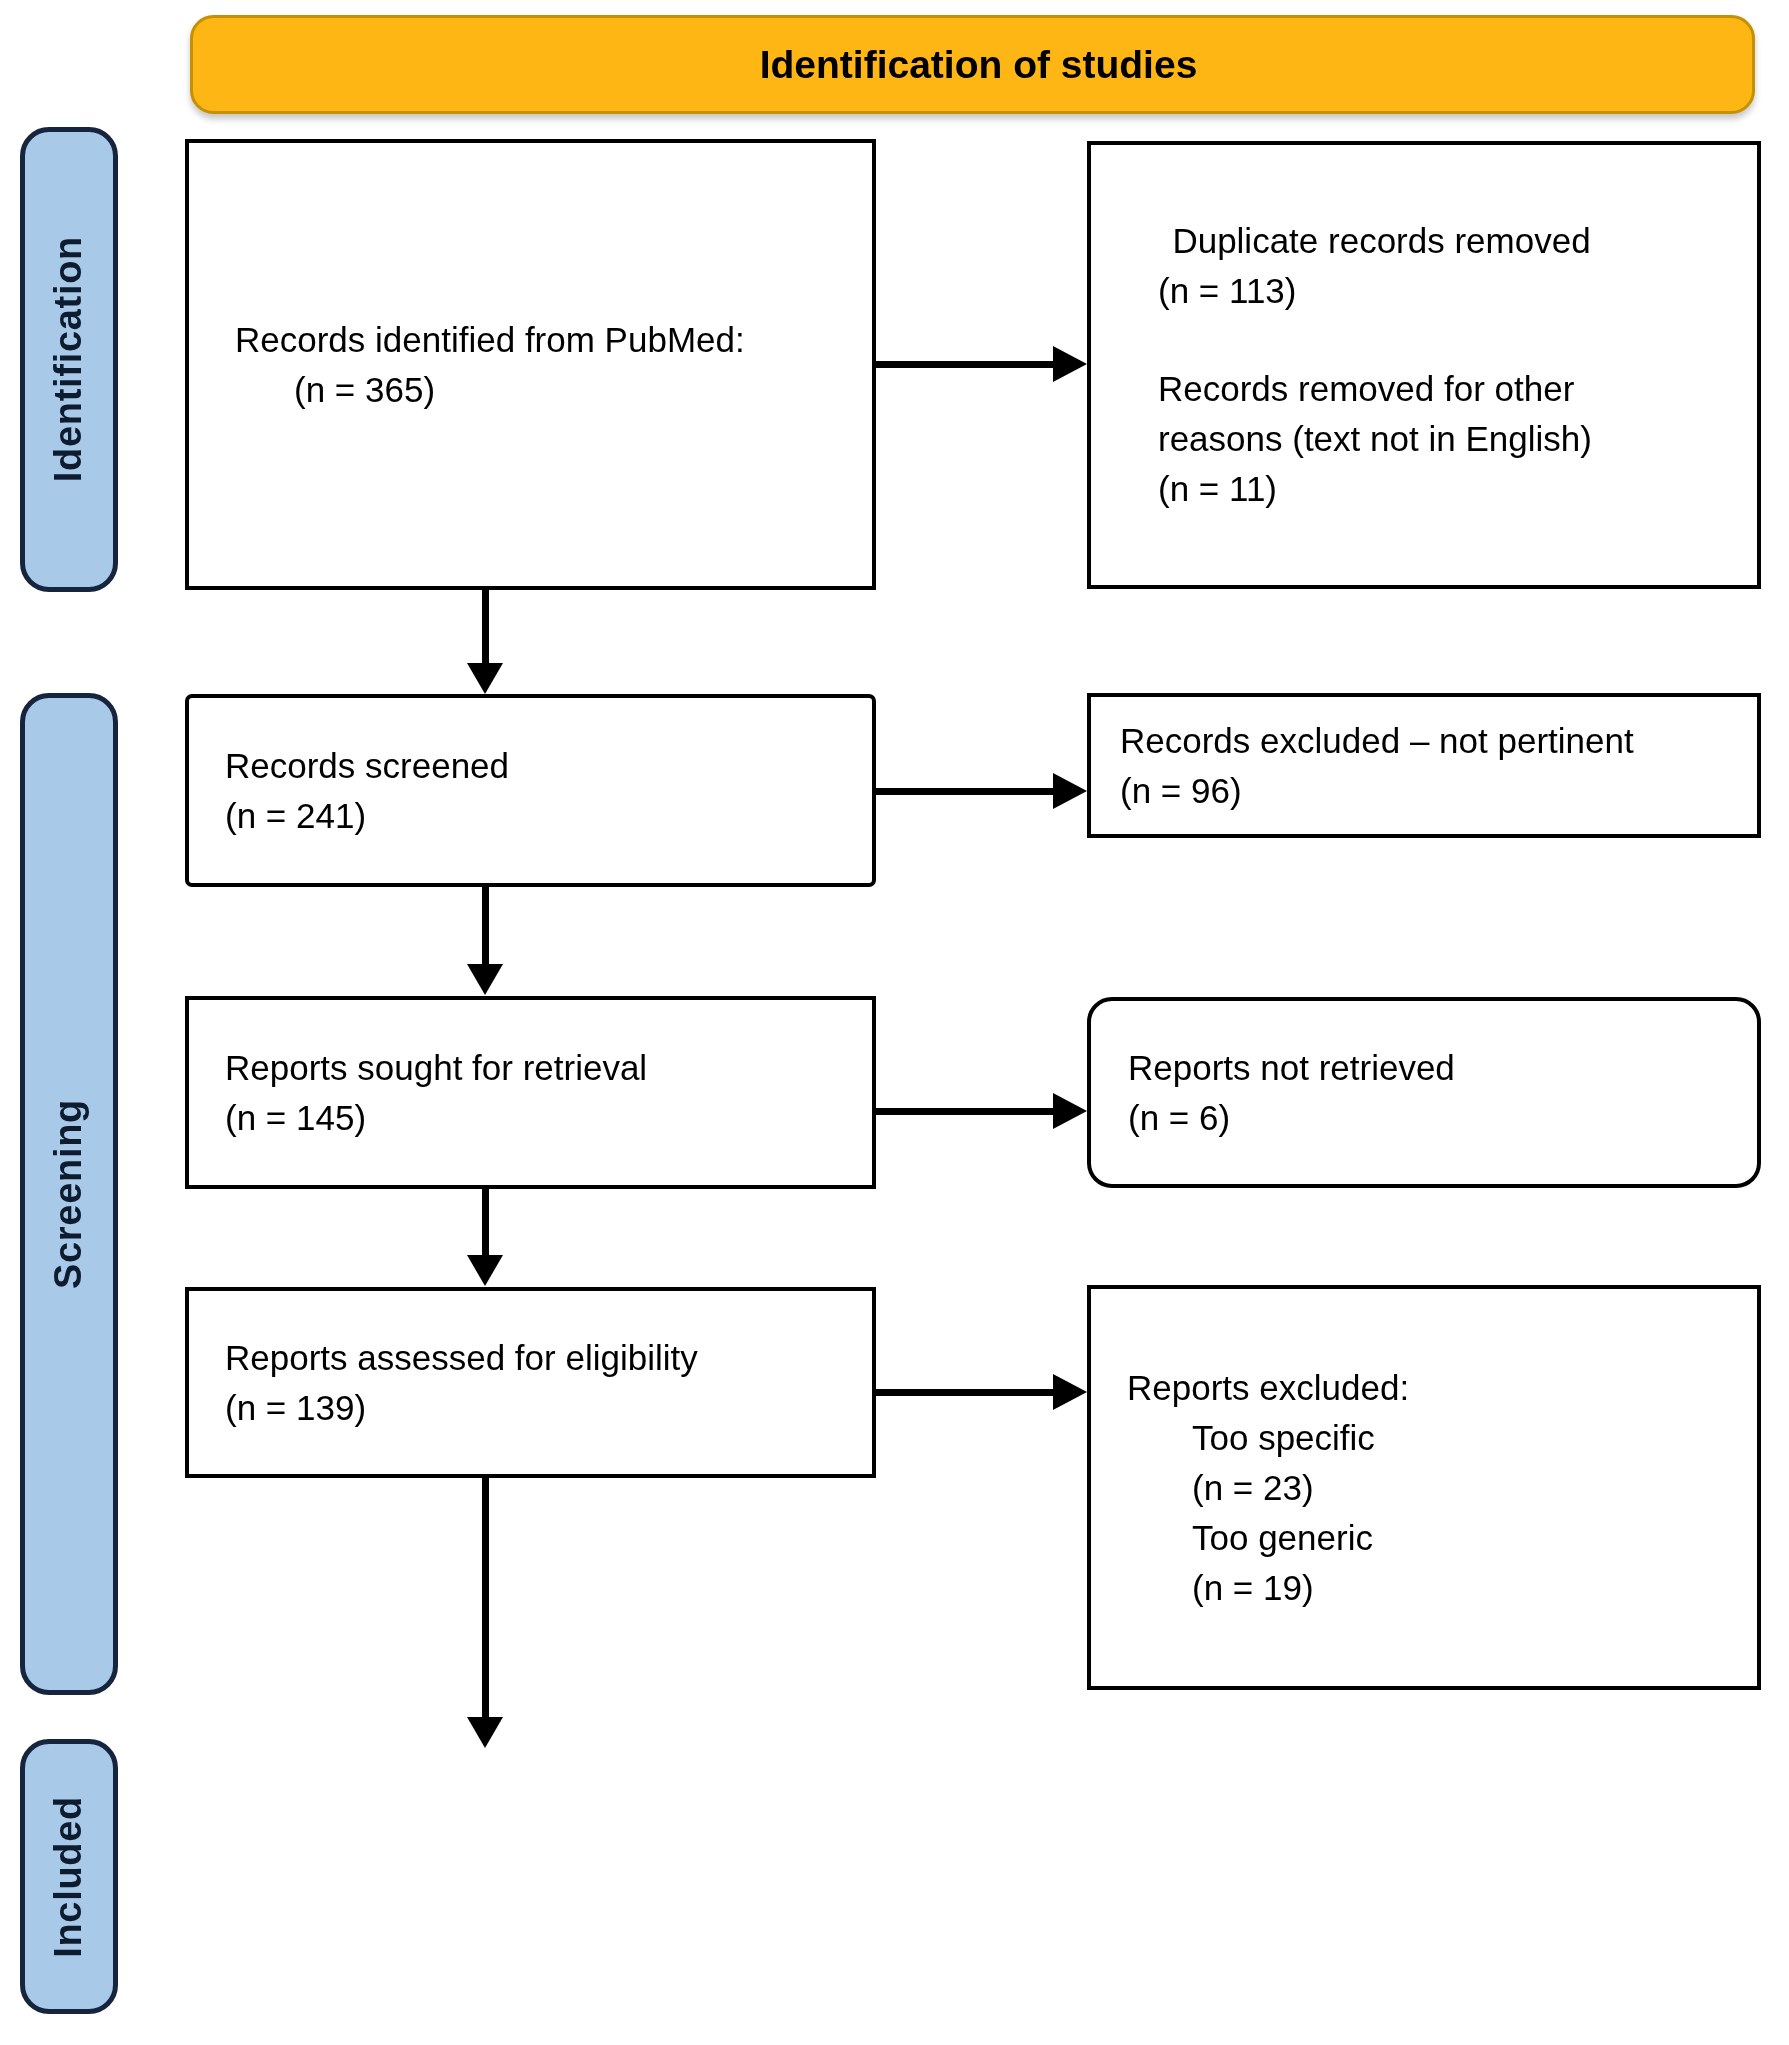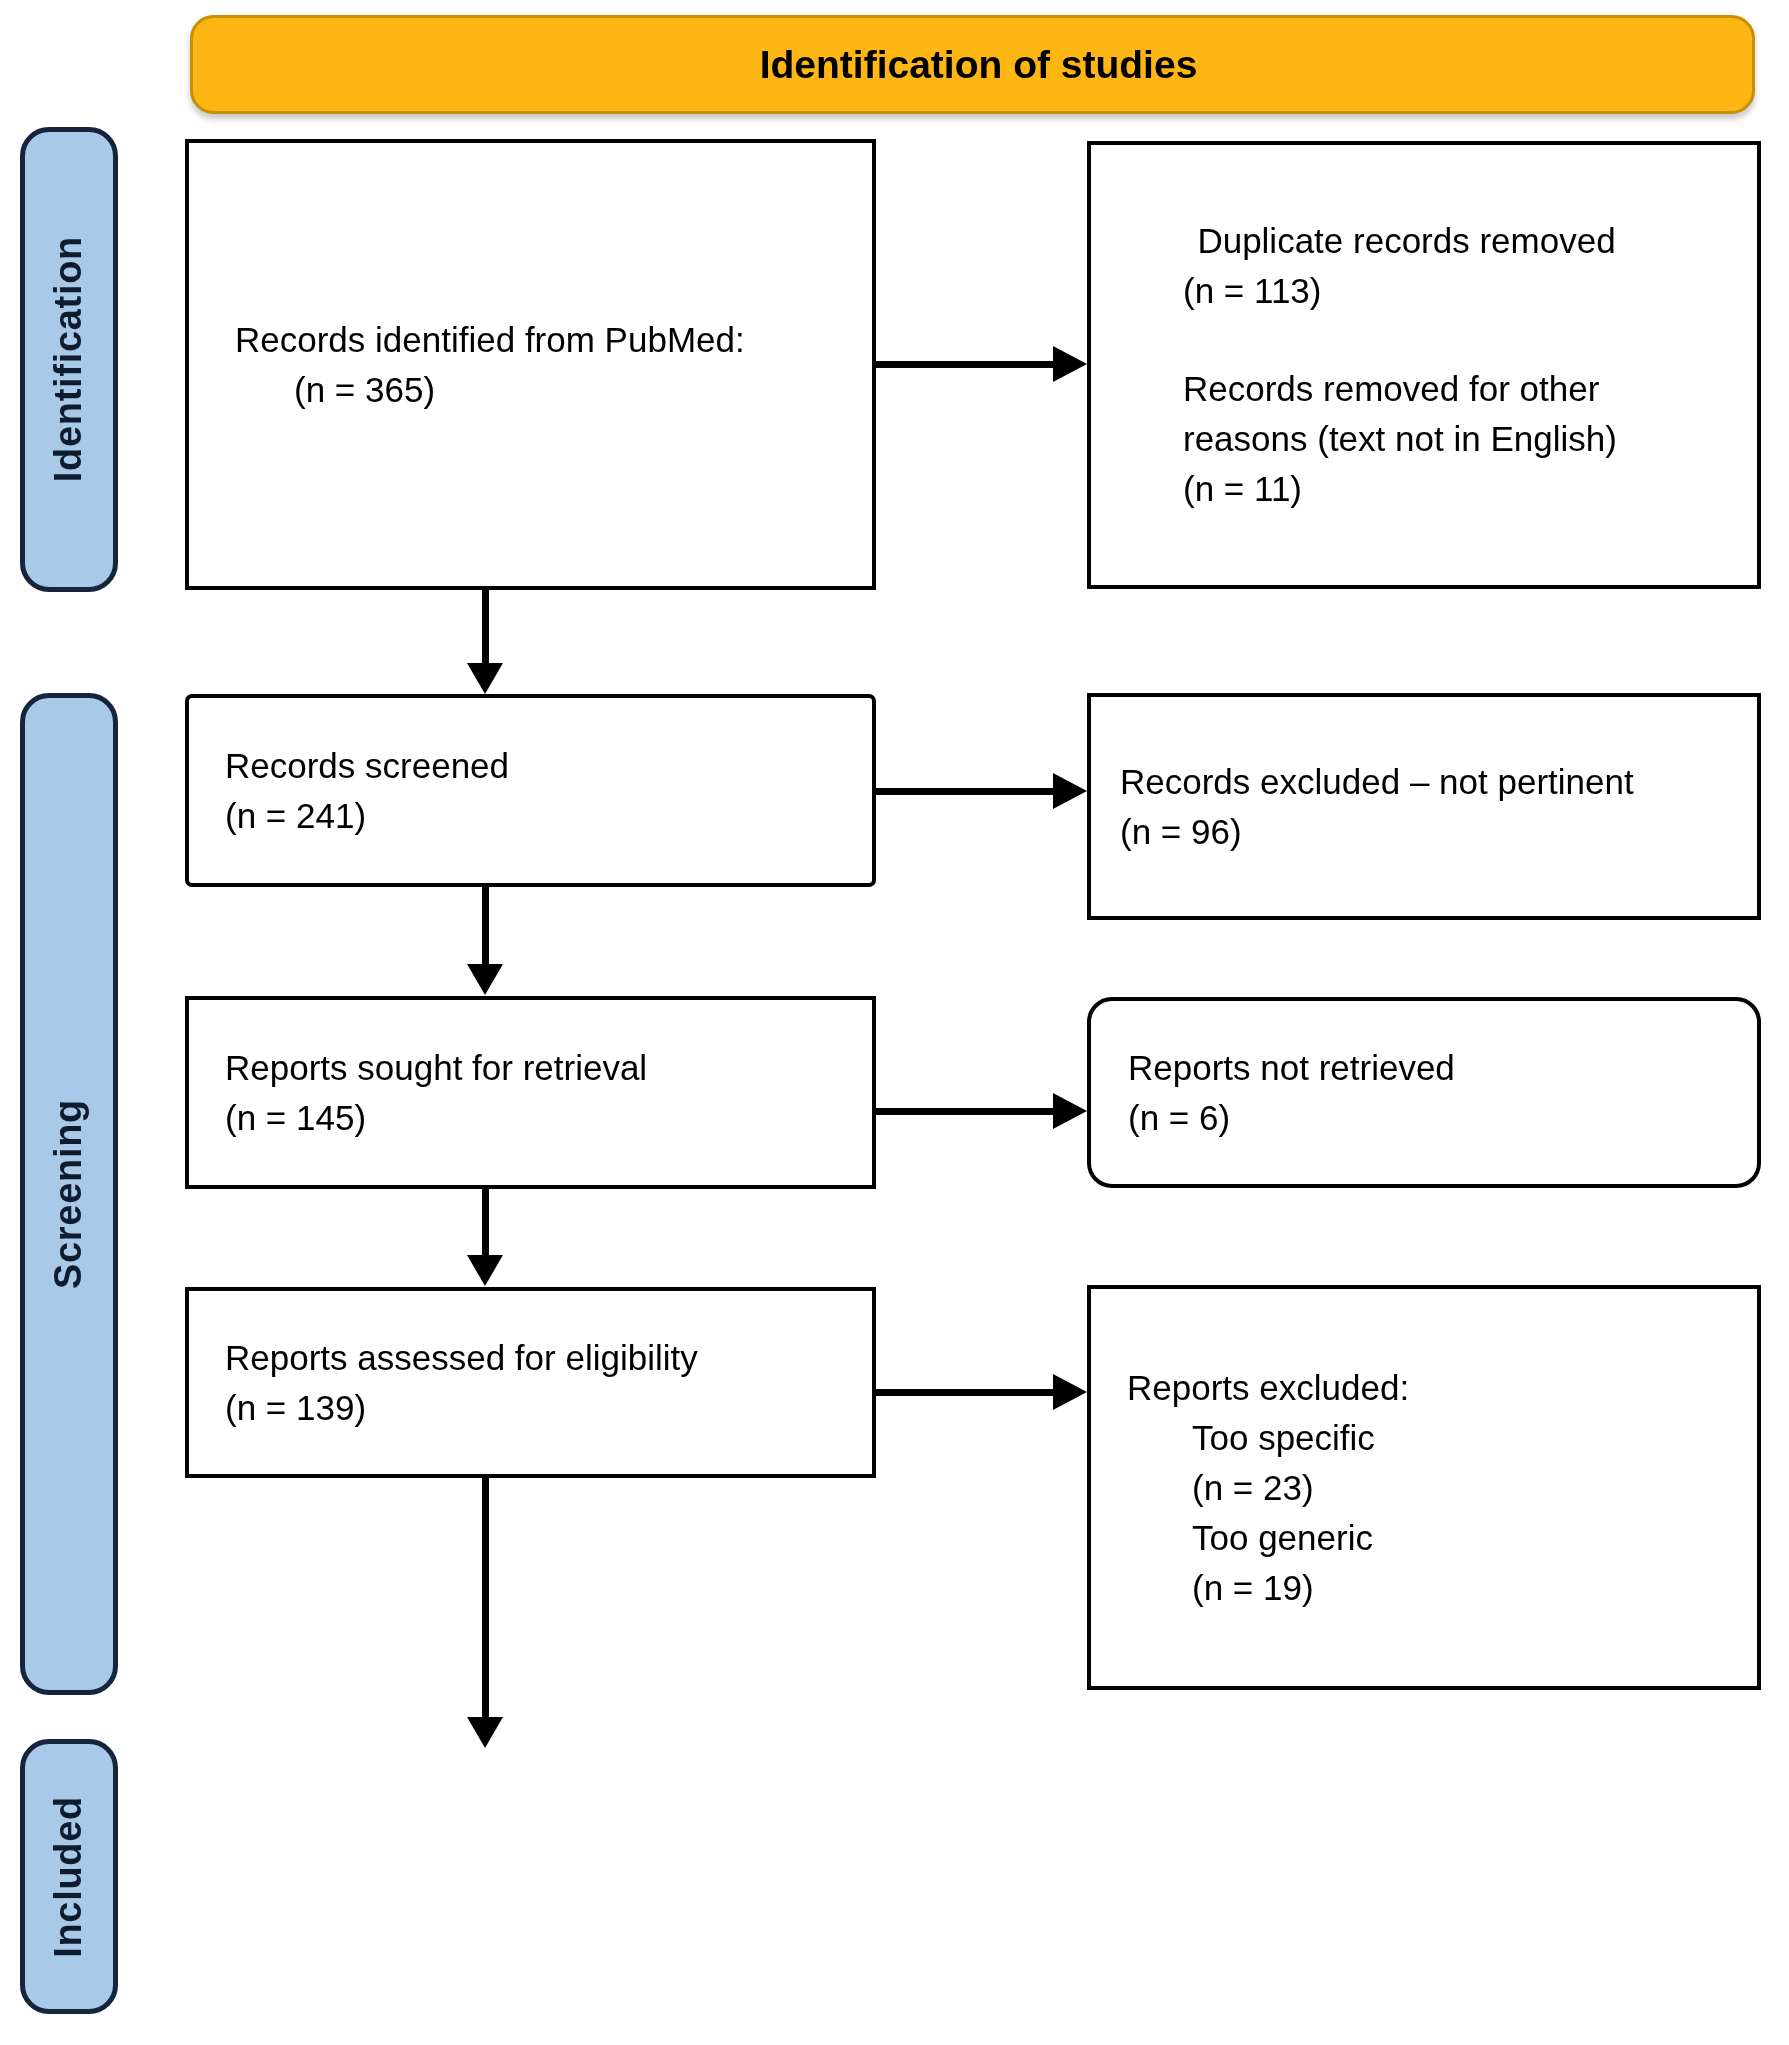--- a/index.html
+++ b/index.html
@@ -53,23 +53,23 @@
     border:4.6px solid var(--box-border);
     display:flex;flex-direction:column;justify-content:center;
   }
   .fbox .line{font-size:35px;line-height:50px;color:#000;white-space:nowrap;}
   .ind-sm{padding-left:14.4px;}
   .ind-md{padding-left:59px;}
   .ind-lg{padding-left:65px;}
   .gap-before{margin-top:48px;}
 
   #box-records-identified{left:185px;top:139px;width:691px;height:451px;padding-left:46px;}
-  #box-duplicates-removed{left:1087px;top:141px;width:674px;height:448px;padding-left:92px;}
+  #box-duplicates-removed{left:1087px;top:141px;width:674px;height:448px;padding-left:67px;}
   #box-records-screened{left:185px;top:694px;width:691px;height:193px;padding-left:36px;border-radius:7px;}
-  #box-records-excluded{left:1087px;top:693px;width:674px;height:227px;padding-left:29px;}
+  #box-records-excluded{left:1087px;top:693px;width:674px;height:145px;padding-left:29px;}
   #box-reports-sought{left:185px;top:996px;width:691px;height:193px;padding-left:36px;}
   #box-reports-not-retrieved{left:1087px;top:997px;width:674px;height:191px;padding-left:37px;border-radius:25px;}
   #box-reports-assessed{left:185px;top:1287px;width:691px;height:191px;padding-left:36px;}
   #box-reports-excluded{left:1087px;top:1285px;width:674px;height:405px;padding-left:36px;}
   #box-studies-included{left:178px;top:1749px;width:701px;height:258px;padding-left:52px;}
 
   
   .vshaft{position:absolute;width:6.5px;background:var(--arrow-color);left:482px;}
   .vhead{
     position:absolute;left:467px;width:0;height:0;

